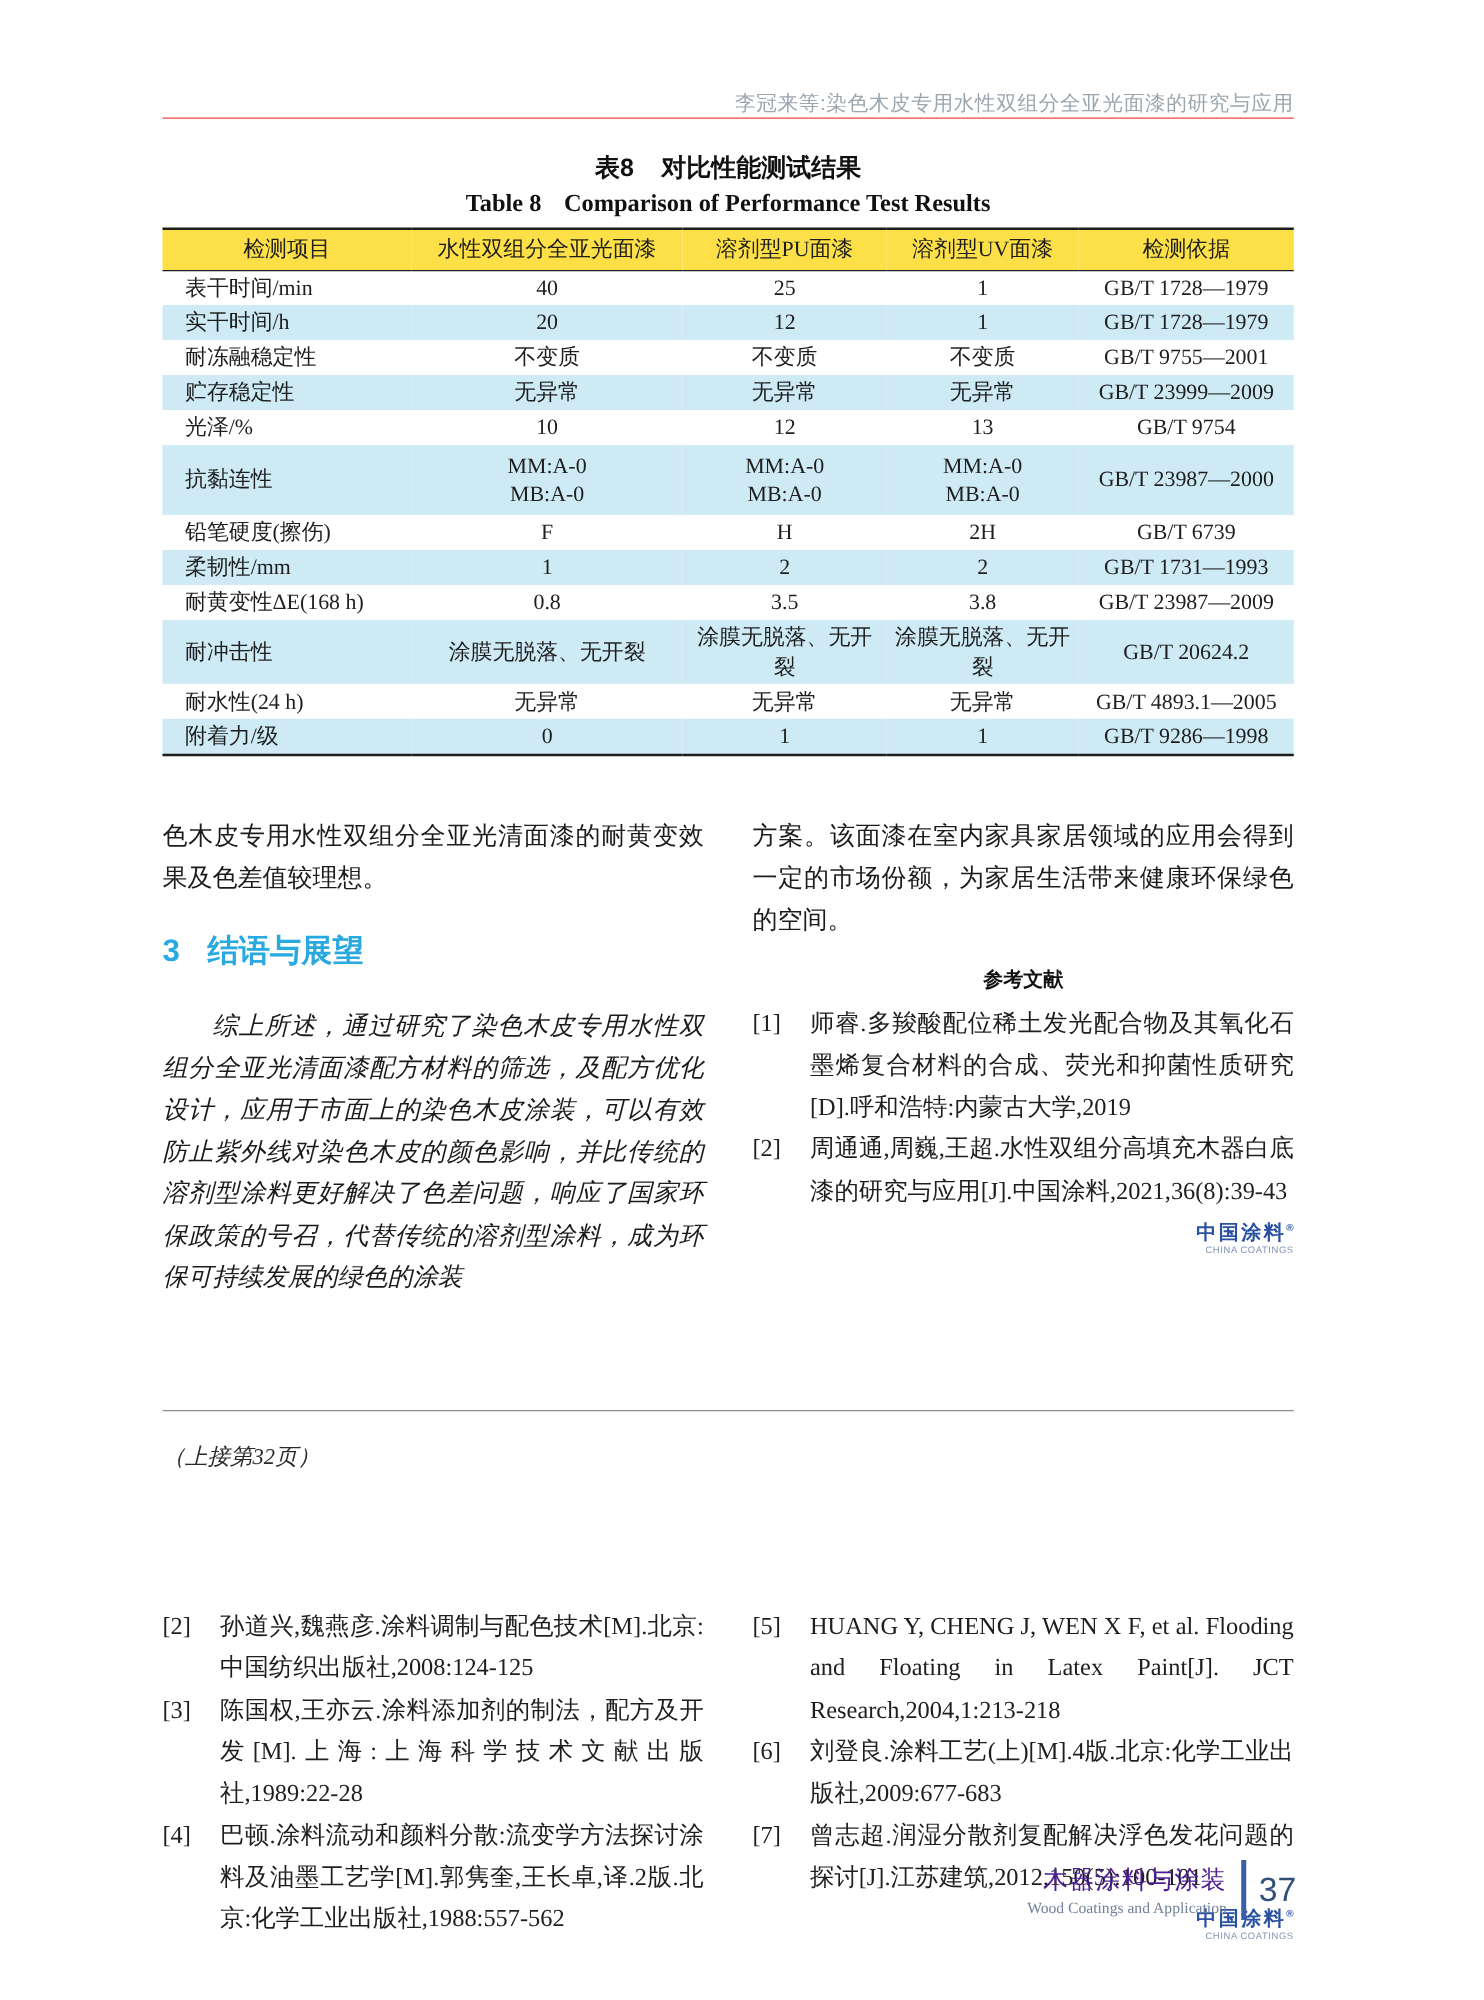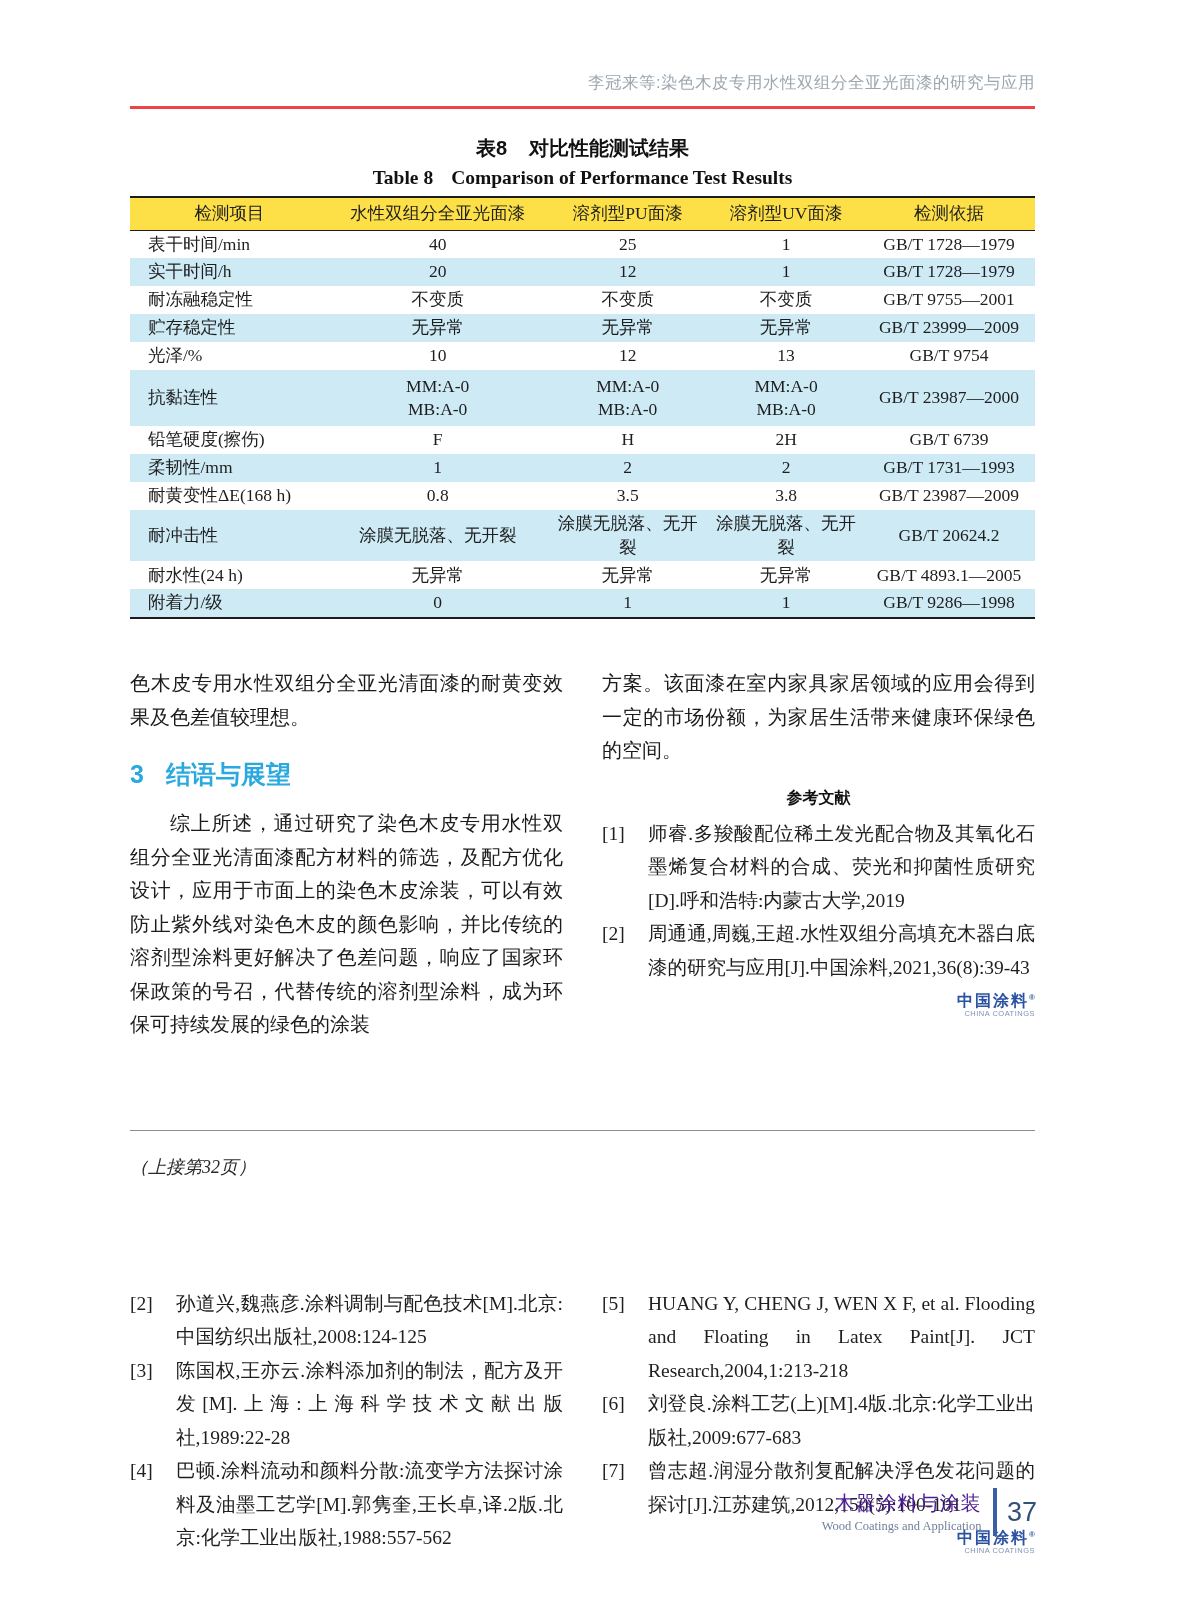--- a/index.html
+++ b/index.html
@@ -14,22 +14,21 @@
     color: #1e1e1e;
   }
   .content { padding: 72px 152px 0 130px; }
 
   
   .running-head {
     text-align: right;
     font-family: Liberation Sans, sans-serif;
     font-size: 16.5px;
     color: #9ba6ae;
-    padding-bottom: 12px;
-    border-bottom: 3px solid #ef4444;
+    border-bottom: 1px solid #ef4444;
     letter-spacing: 0.5px;
   }
 
   
   .tbl-title-cn {
     margin-top: 26px;
     text-align: center;
     font-family: "Liberation Sans", "DejaVu Sans", sans-serif;
     font-weight: bold;
     font-size: 20px;
@@ -85,21 +84,21 @@
   }
   .para.indent { text-indent: 2em; }
   .section-heading {
     margin-top: 24px;
     font-family: "Liberation Sans", "DejaVu Sans", sans-serif;
     font-weight: bold;
     font-size: 25px;
     color: #29a9df;
   }
   .section-heading .sec-no { margin-right: 22px; }
-  .left-par2 { margin-top: 16px; }
+  .left-par2 { margin-top: 28px; font-style: italic; }
 
   .refs-heading {
     margin-top: 20px;
     margin-bottom: 8px;
     text-align: center;
     font-family: "Liberation Sans", "DejaVu Sans", sans-serif;
     font-weight: bold;
     font-size: 16px;
     color: #111;
   }

